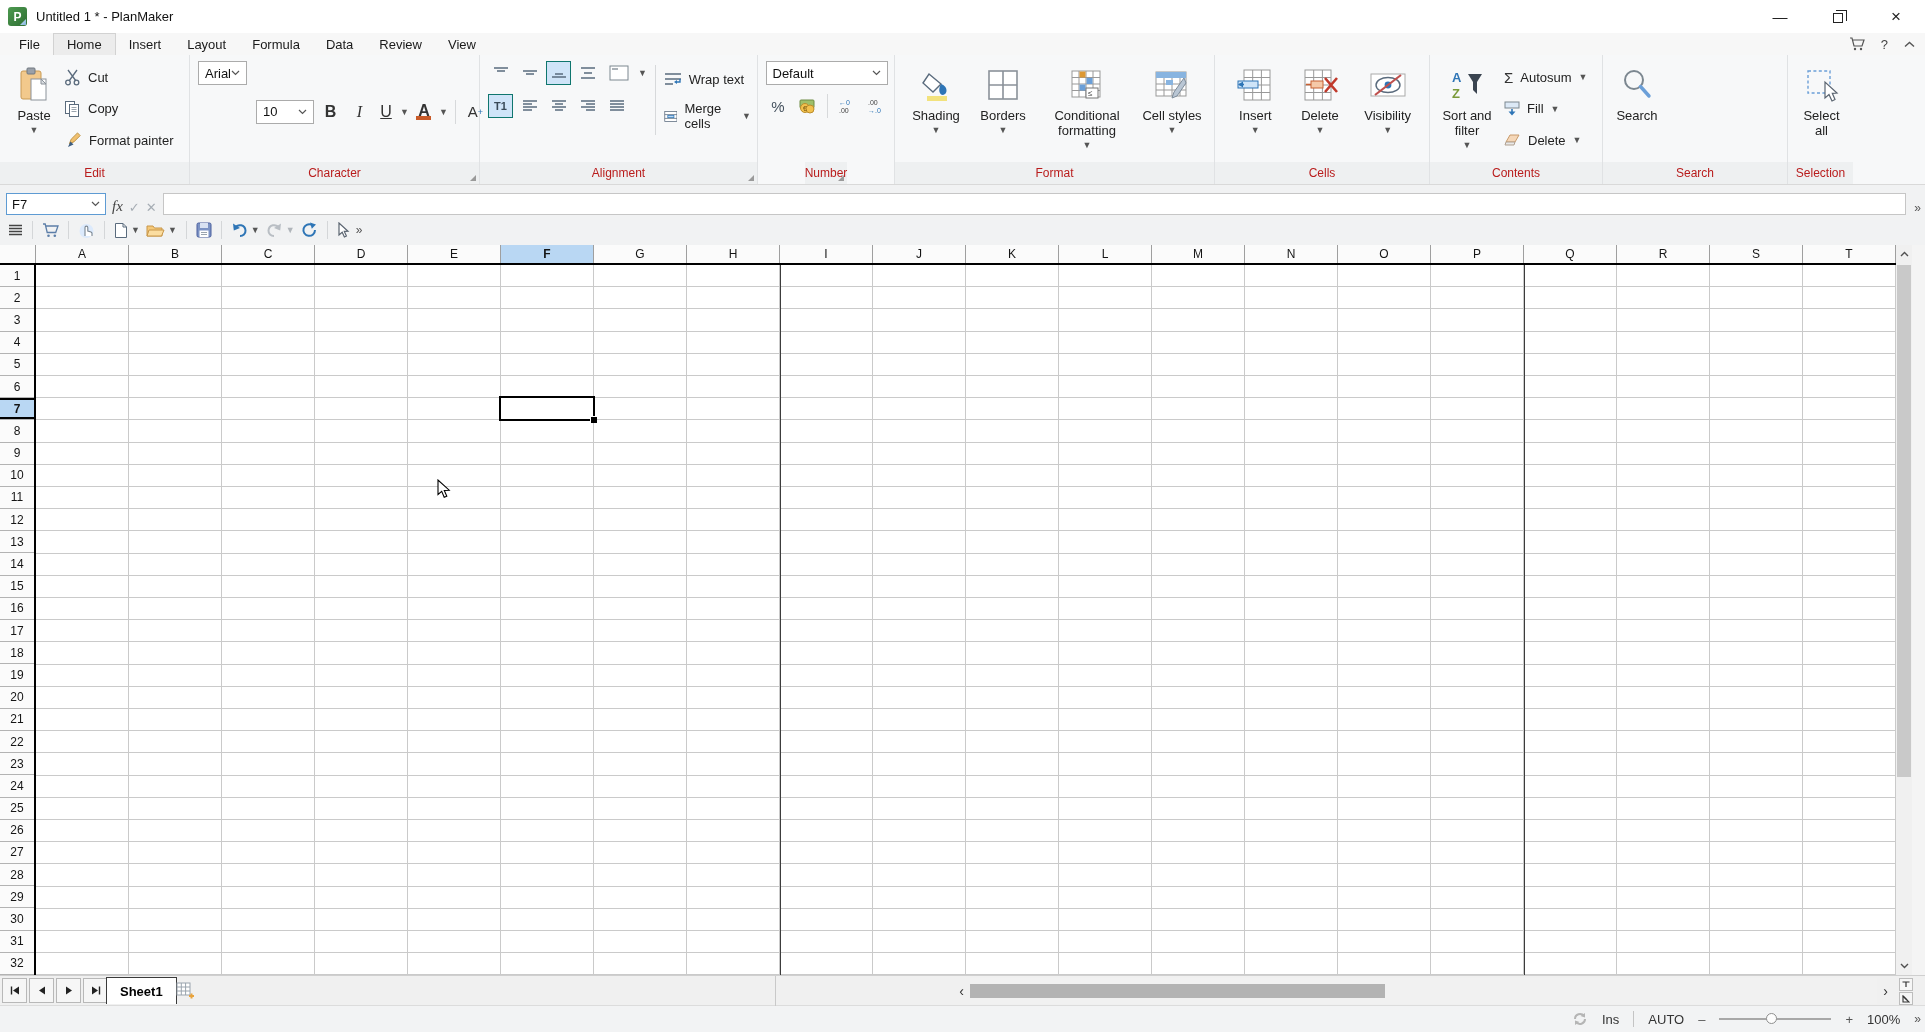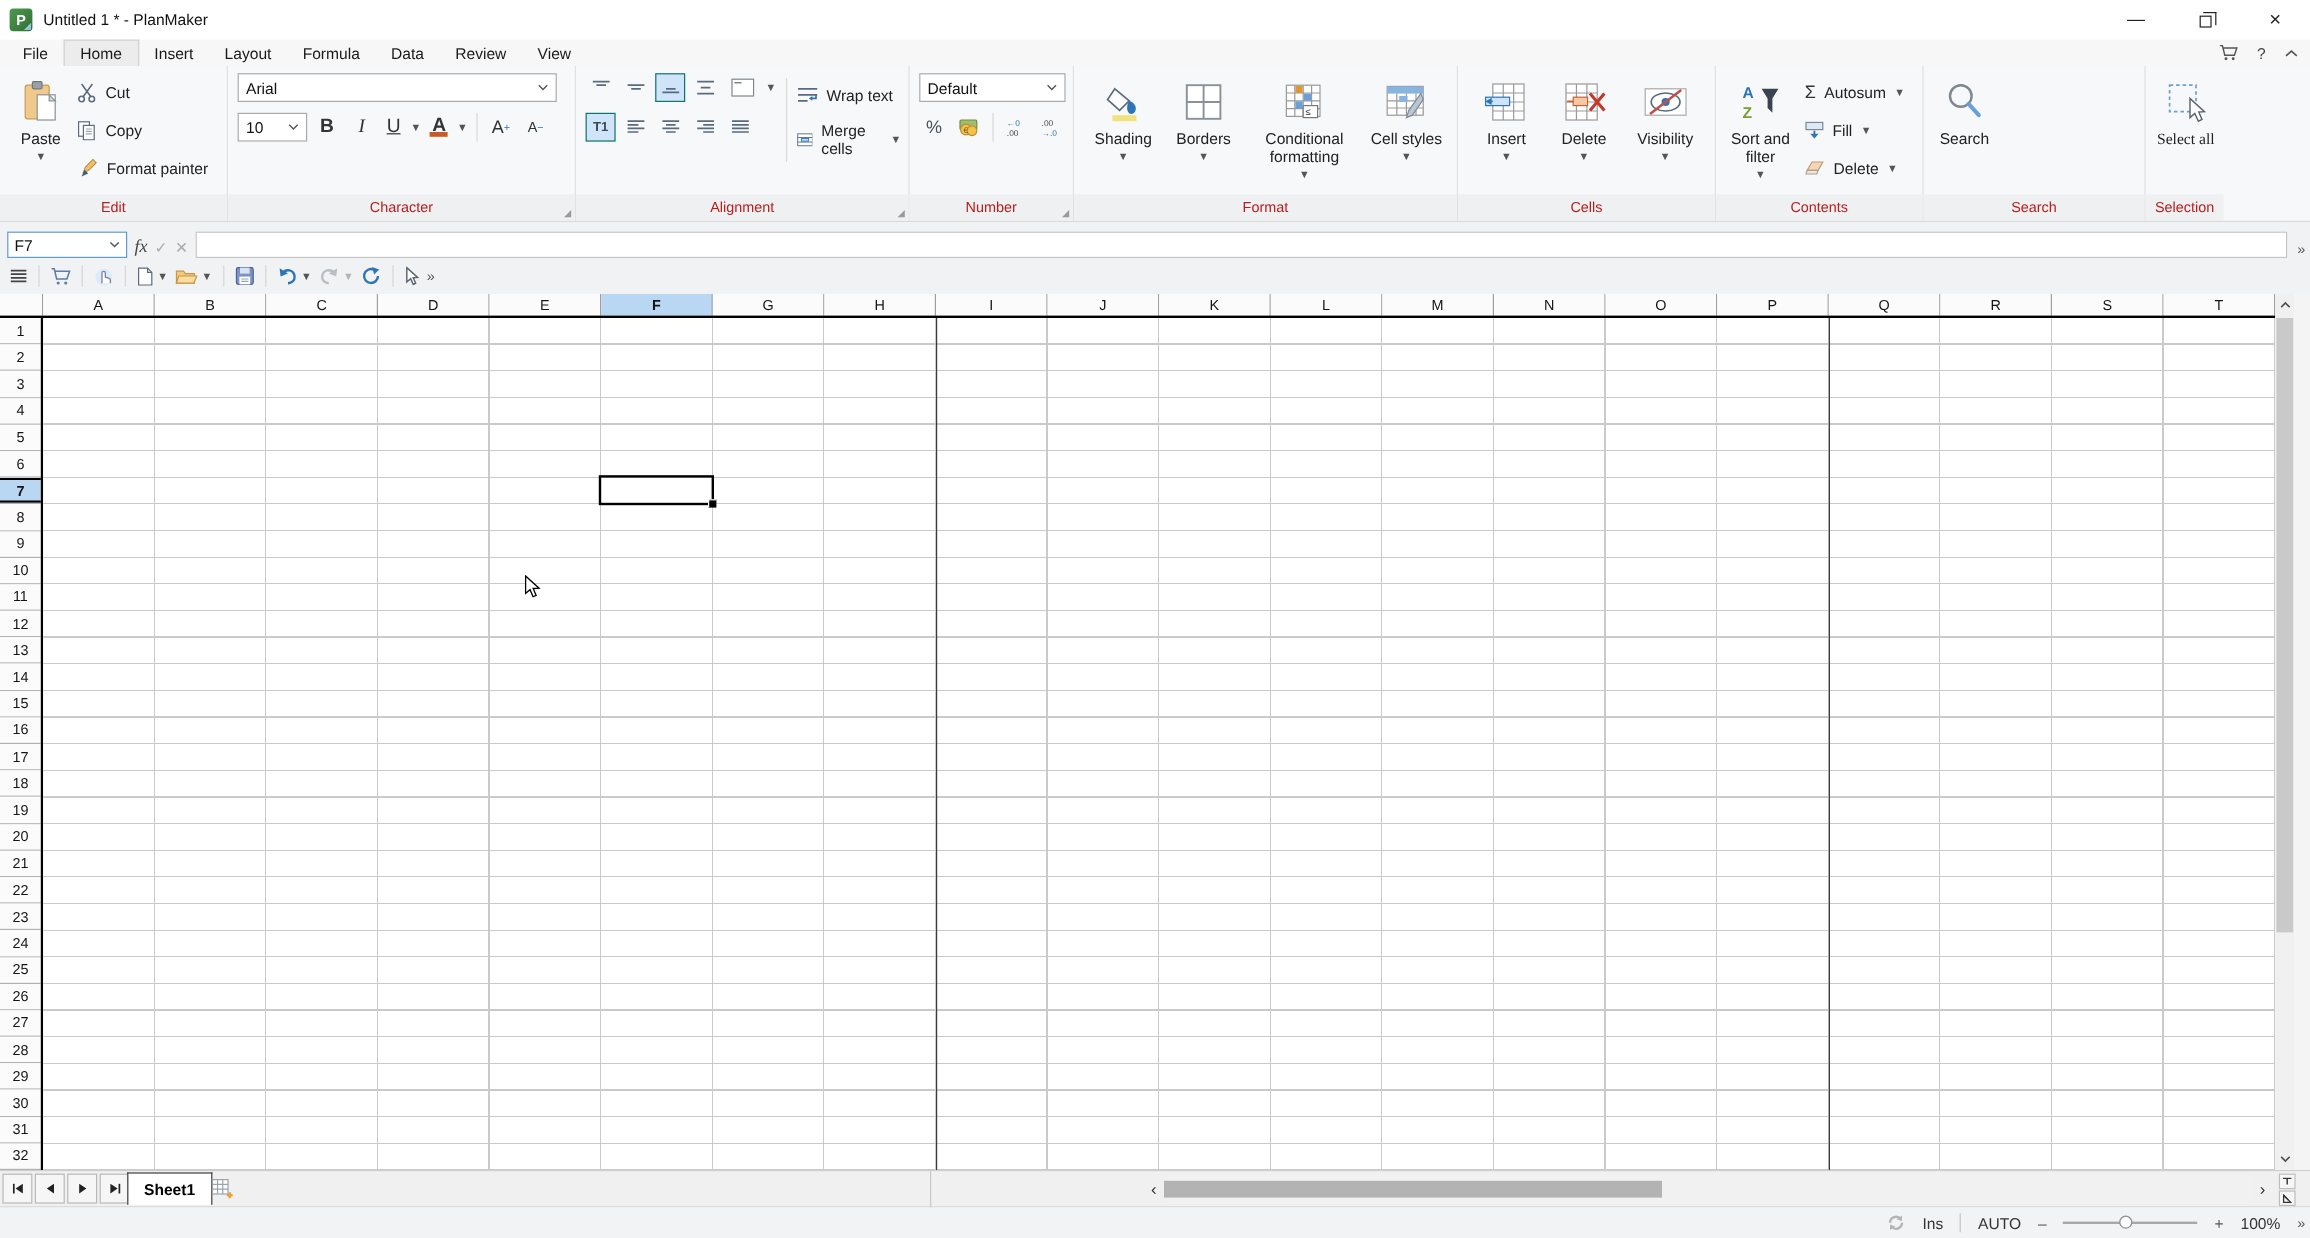--- a/index.html
+++ b/index.html
@@ -186,21 +186,21 @@
             <span>Format painter</span>
           </div>
         </div>
       </div>
       <div class="rg-label">
           <span>Edit</span>
         </div>
     </div>
 
     <div class="rgroup" style="width:290px;">
-      <div class="rg-content" style="flex-direction:column; gap:9px;">
+      <div class="rg-content" style="flex-direction:row; gap:9px;">
         <div class="combo" style="width:266px;">
           <span>Arial</span>
           <svg class="ic" width="9" height="6" viewBox="0 0 9 6">
               <path d="M1 1 4.5 4.5 8 1" fill="none" stroke="#555" stroke-width="1.2"></path>
             </svg>
         </div>
         <div class="rrow">
           <div class="combo" style="width:58px;">
             <span>10</span>
             <svg class="ic" width="9" height="6" viewBox="0 0 9 6">
@@ -317,21 +317,21 @@
             <span class="caret">▼</span>
           </div>
         </div>
       </div>
       <div class="rg-label">
           <span>Alignment</span>
           <span class="launcher"></span>
         </div>
     </div>
 
-    <div class="rgroup" style="width:137px;">
+    <div class="rgroup" style="width:137px;align-items:center;">
       <div class="rg-content" style="flex-direction:column; gap:9px;">
         <div class="combo" style="width:122px;">
           <span>Default</span>
           <svg class="ic" width="9" height="6" viewBox="0 0 9 6">
               <path d="M1 1 4.5 4.5 8 1" fill="none" stroke="#555" stroke-width="1.2"></path>
             </svg>
         </div>
         <div class="rrow">
           <div class="tbtn" style="font-size:15px; color:#45525f;">
               <span>%</span>
@@ -530,21 +530,21 @@
 
     <div class="rgroup" style="width:65px; border-right:none;">
       <div class="rg-content" style="justify-content:center;">
         <div class="bigbtn" style="width:56px;">
           <span class="bicon">
             <svg width="34" height="34" viewBox="0 0 34 34">
                 <rect x="3" y="3" width="22" height="22" fill="none" stroke="#6b9fd8" stroke-width="1.4" stroke-dasharray="3 2.4"></rect>
                 <path d="M20 14 L20 30 L24 26.5 L27 33 L30 31.5 L27.3 25.3 L32 25 Z" fill="#fff" stroke="#5a6470" stroke-width="1.2"></path>
               </svg>
           </span>
-          <span style="width:48px;font-family:Liberation Serif, serif;">Select all</span>
+          <span style="width:48px;">Select all</span>
         </div>
       </div>
       <div class="rg-label">
           <span>Selection</span>
         </div>
     </div>
 
     <div style="flex:1;"></div>
   </div>
 

